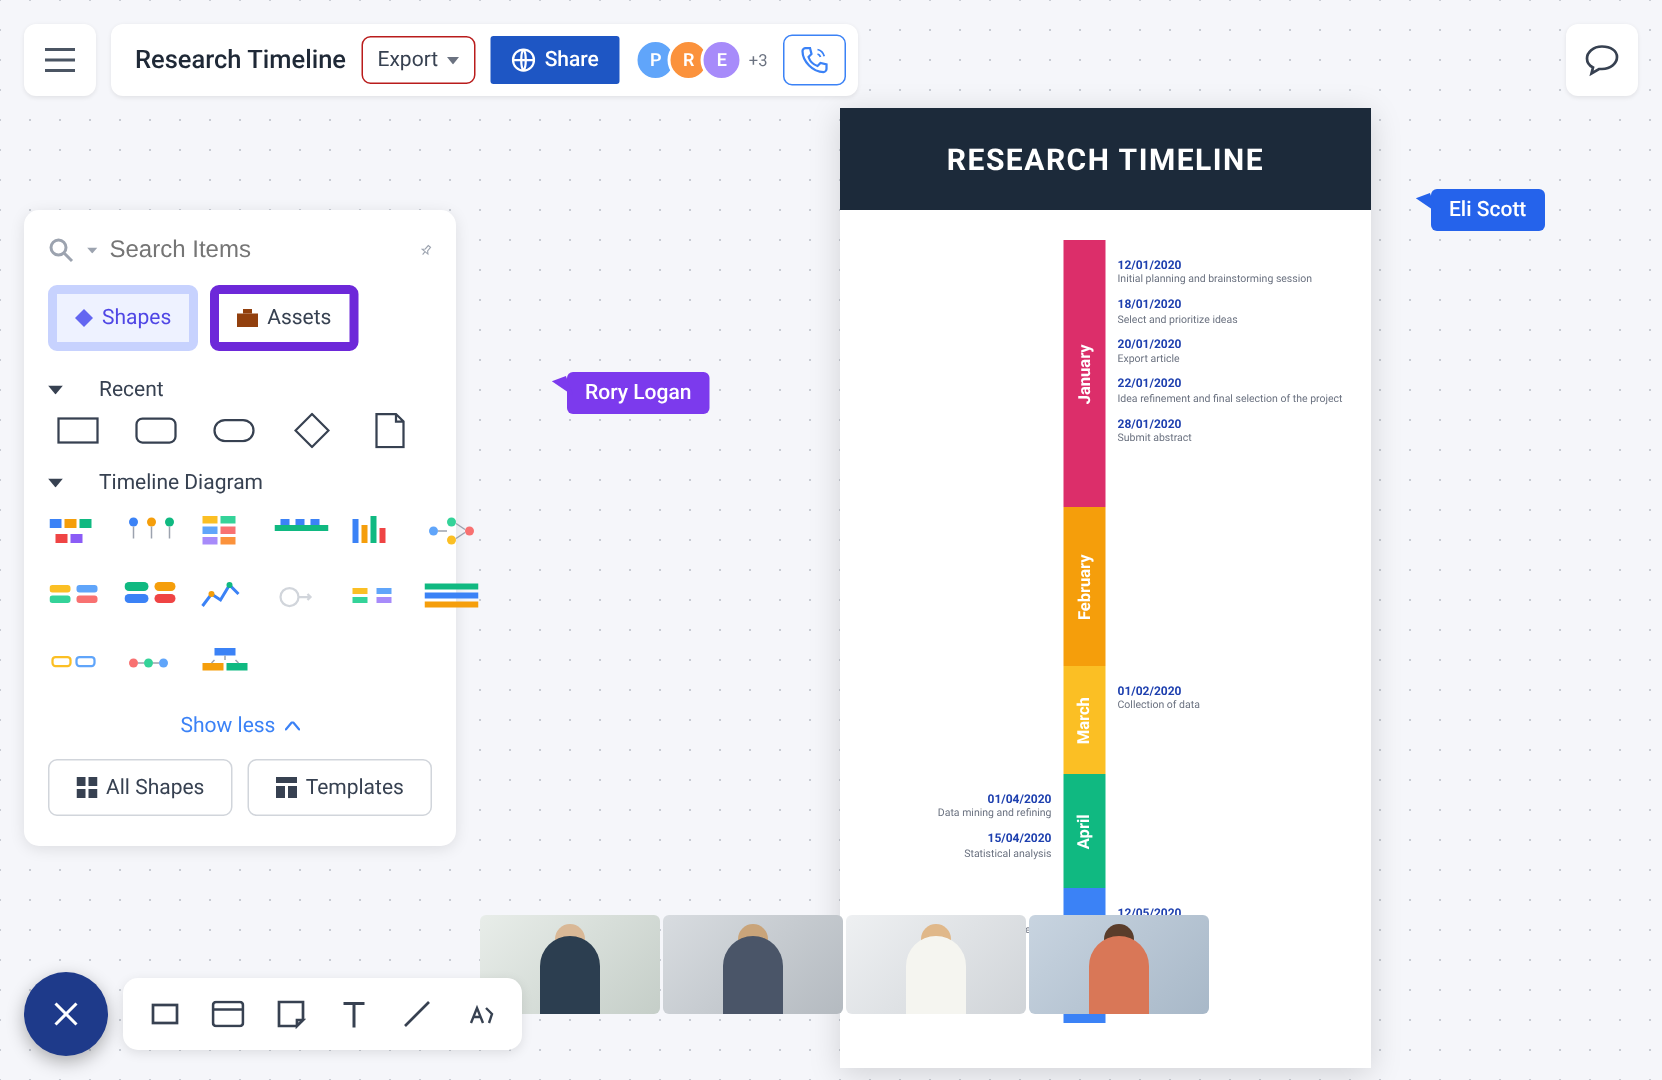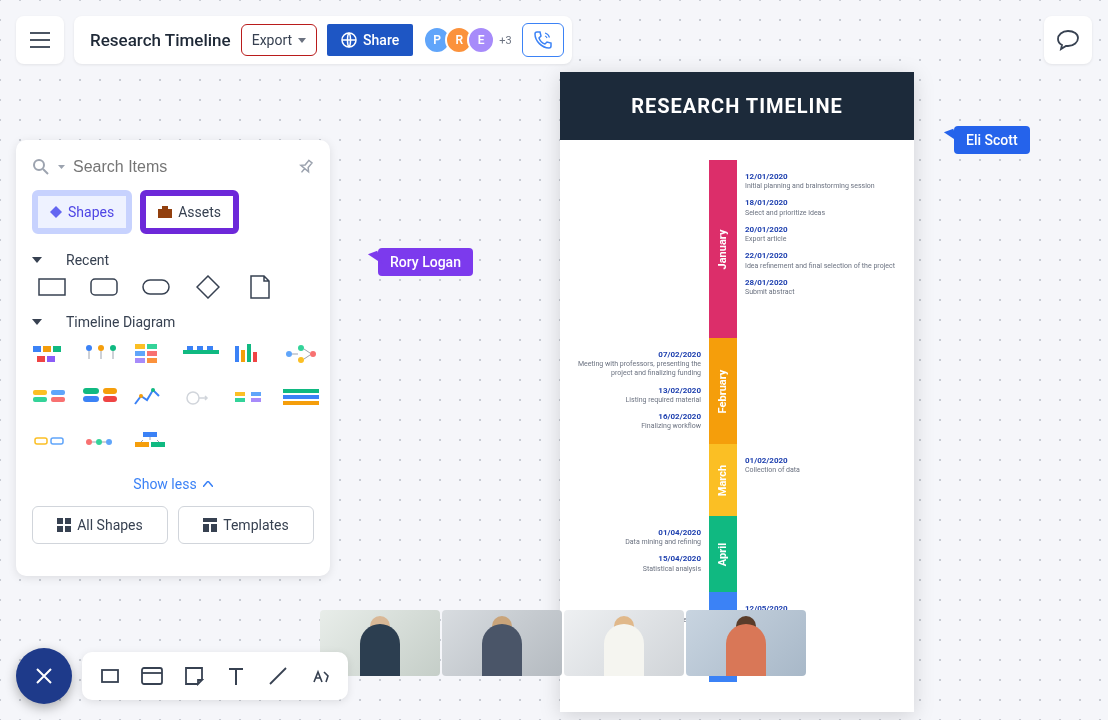--- a/index.html
+++ b/index.html
@@ -123,25 +123,25 @@
   align-items: center;
   justify-content: center;
   cursor: pointer;
 }
 
 
 .shapes-panel {
   position: absolute;
   top: 140px;
   left: 16px;
-  width: 314px;
+  width: 288px;
   background: #fff;
   border-radius: 10px;
   box-shadow: 0 2px 10px rgba(0,0,0,0.1);
-  padding: 18px 16px 32px;
+  padding: 18px 16px 20px;
   z-index: 8;
 }
 .search-row {
   display: flex;
   align-items: center;
   justify-content: space-between;
   margin-bottom: 14px;
 }
 .search-box {
   display: flex;
@@ -750,28 +750,20 @@
           <div class="entry-date">22/01/2020</div>
           <div class="entry-text">Idea refinement and final selection of the project</div>
           <div class="entry-date">28/01/2020</div>
           <div class="entry-text">Submit abstract</div>
         </div>
       </div>
       <div class="month-block" style="height: 106px;">
         <div class="month-bar" style="background: rgb(245, 158, 11); height: 106px; top: 0px;">
           <div class="month-label">February</div>
         </div>
-        <div class="entries entries-left" style="top: 12px;">
-          <div class="entry-date">07/02/2020</div>
-          <div class="entry-text">Meeting with professors, presenting the project and finalizing funding</div>
-          <div class="entry-date">13/02/2020</div>
-          <div class="entry-text">Listing required material</div>
-          <div class="entry-date">16/02/2020</div>
-          <div class="entry-text">Finalizing workflow</div>
-        </div>
       </div>
       <div class="month-block" style="height: 72px;">
         <div class="month-bar" style="background: rgb(251, 191, 36); height: 72px; top: 0px;">
           <div class="month-label">March</div>
         </div>
         <div class="entries entries-right" style="top: 12px;">
           <div class="entry-date">01/02/2020</div>
           <div class="entry-text">Collection of data</div>
         </div>
       </div>

